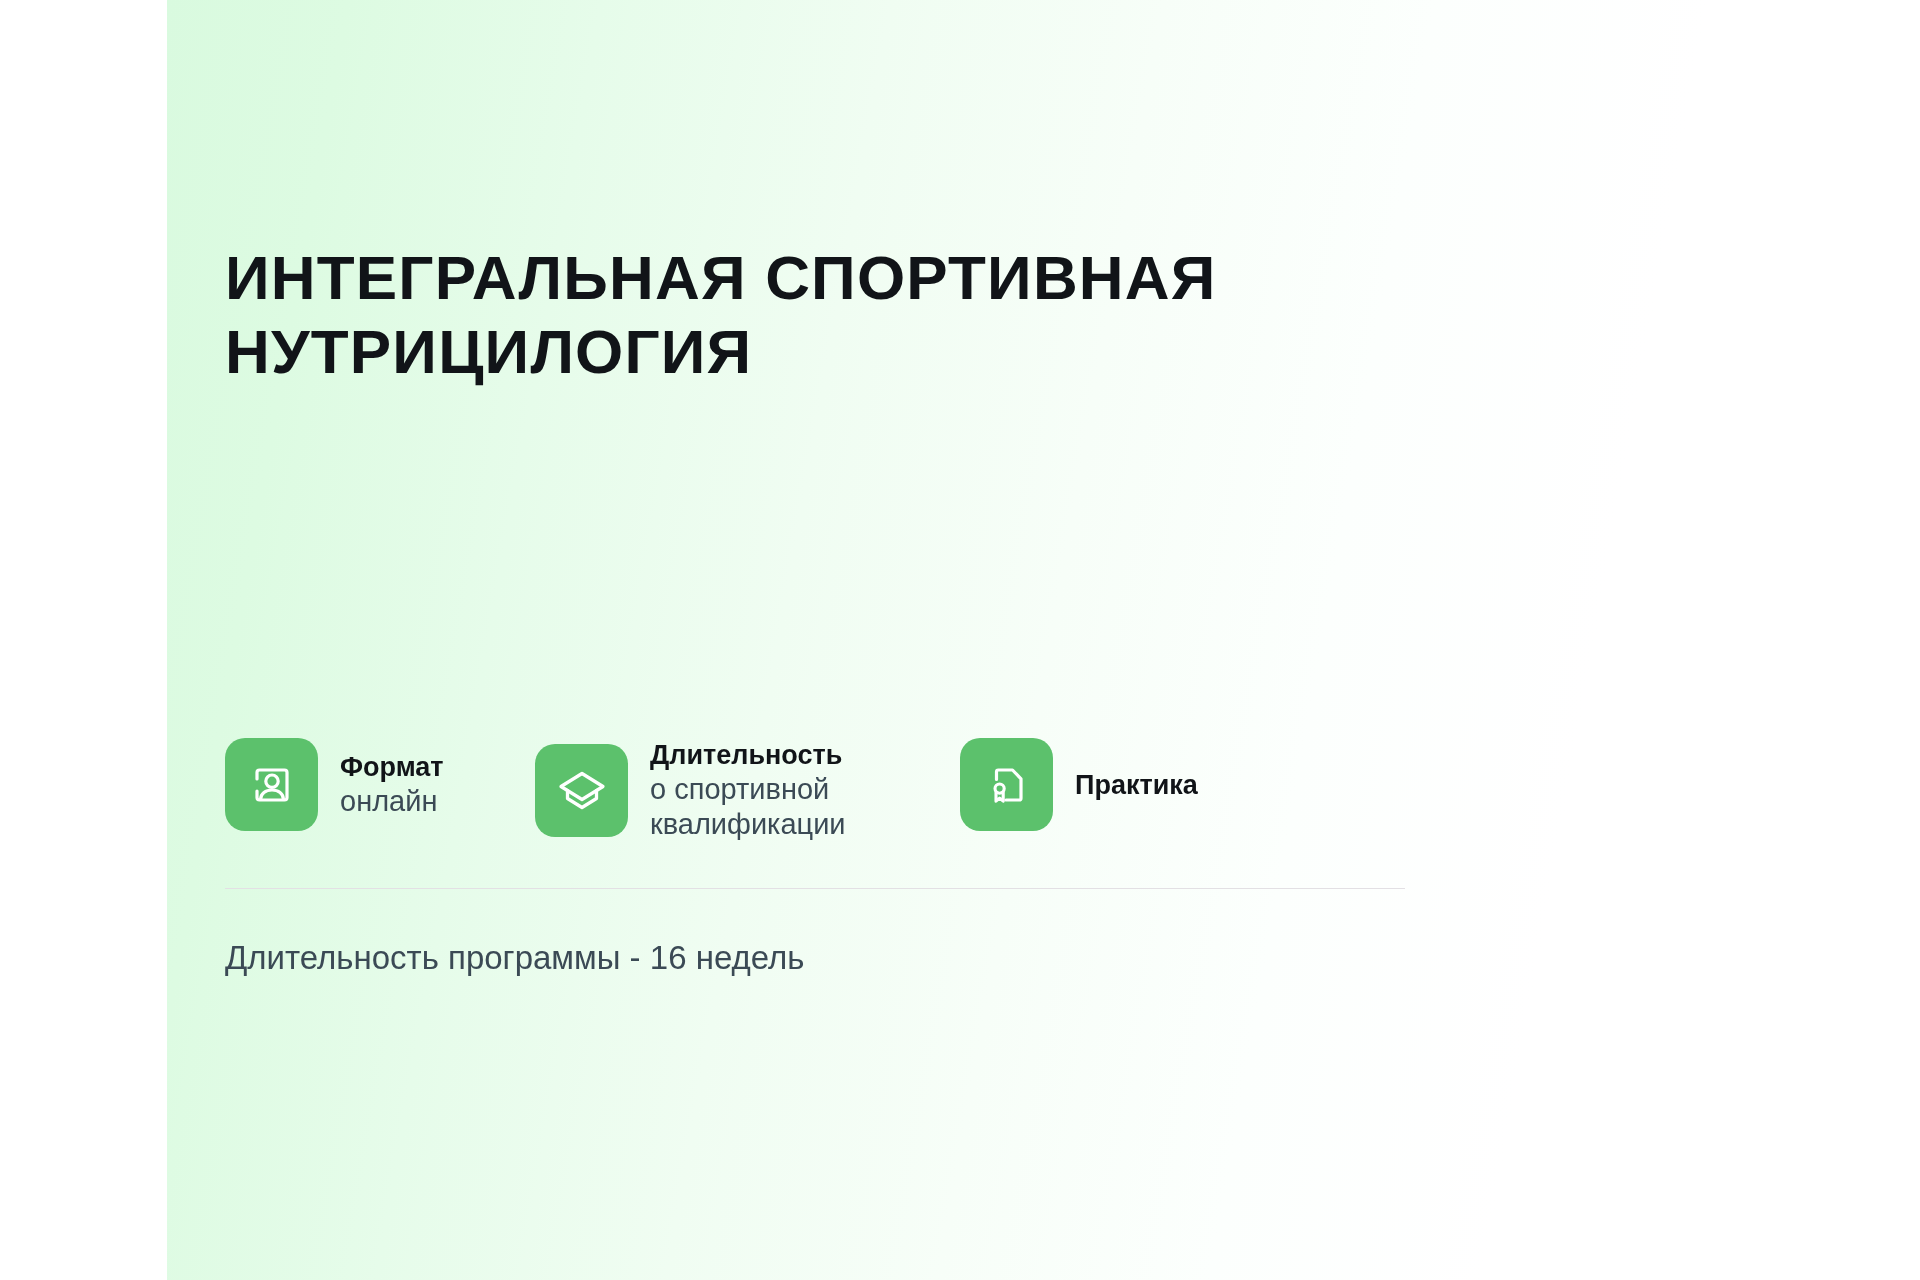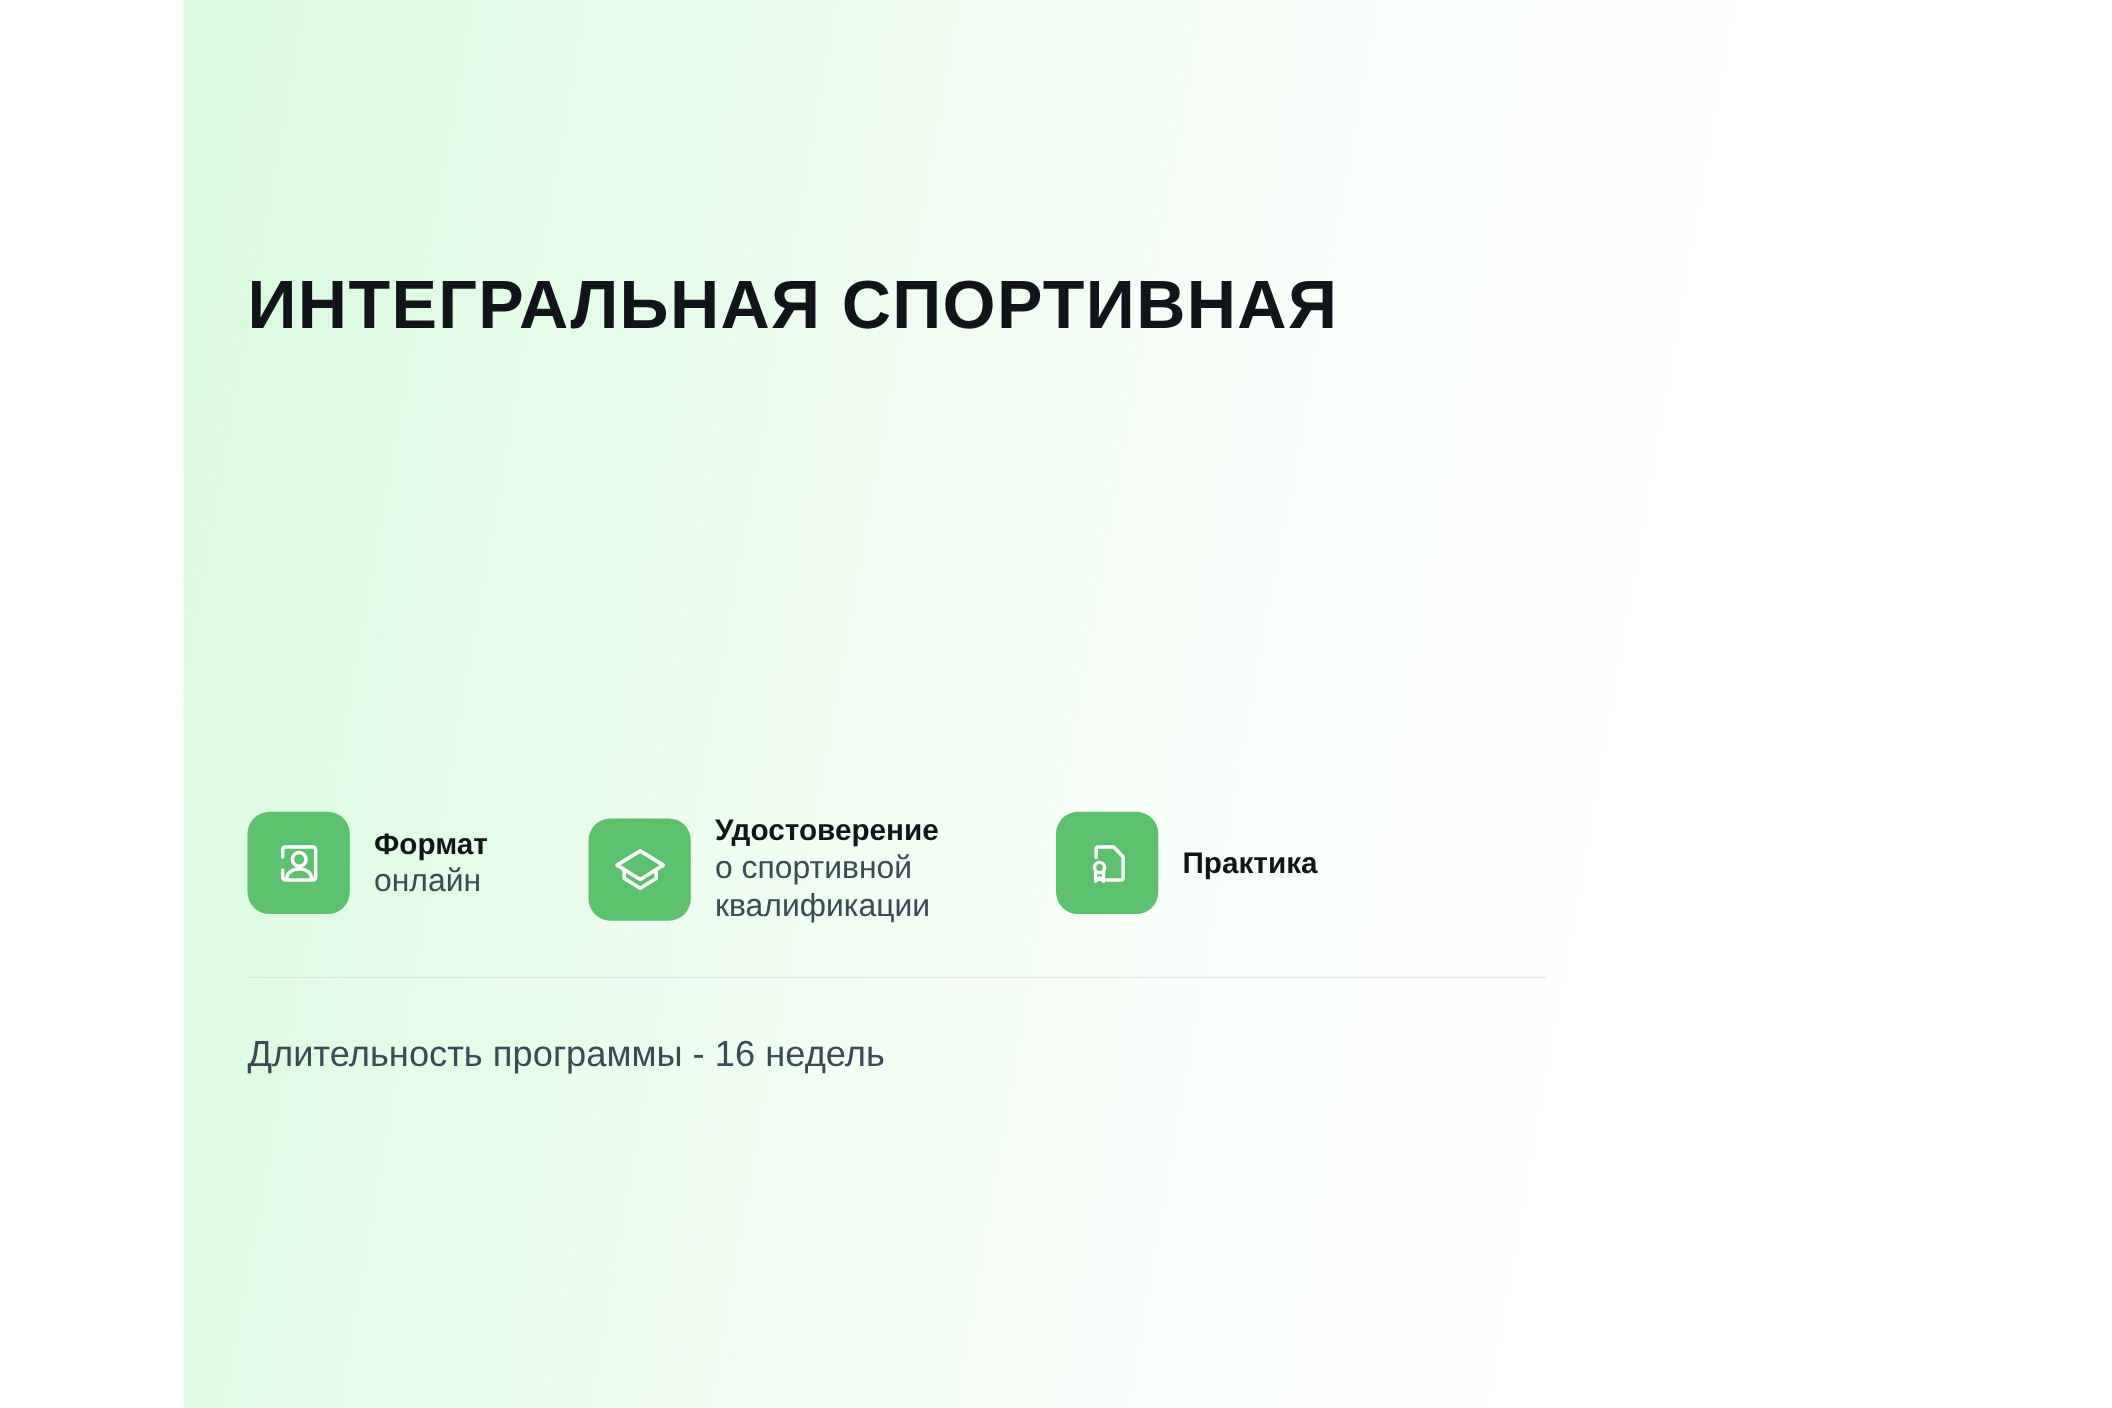--- a/index.html
+++ b/index.html
@@ -150,20 +150,21 @@
 </head>
 <body>
 
 <div class="page">
 
   <div class="slide-panel">
     <div class="content">
 
       <div class="title-block">
         <div class="title-line">ИНТЕГРАЛЬНАЯ СПОРТИВНАЯ</div>
+        <div class="title-line">НУТРИЦИЛОГИЯ</div>
       </div>
 
       <div class="subtitle">
       </div>
 
       <div class="features">
 
         <div class="feature f1">
           <span class="feature-icon">
             <svg width="52" height="52" viewBox="0 0 52 52" fill="none" aria-hidden="true">
@@ -179,21 +180,21 @@
         </div>
 
         <div class="feature f2">
           <span class="feature-icon">
             <svg width="56" height="52" viewBox="0 0 56 52" fill="none" aria-hidden="true">
               <path d="M28 9.5L49 22.5L28 35.5L7 22.5L28 9.5Z" stroke="#ffffff" stroke-width="3.3" stroke-linejoin="round"></path>
               <path d="M13.5 26.5V34.5L28 43.5L42.5 34.5V26.5" stroke="#ffffff" stroke-width="3.3" stroke-linecap="round" stroke-linejoin="round"></path>
             </svg>
           </span>
           <span class="feature-text">
-            <span class="feature-title">Удостоверение</span>
+            <span class="feature-title">Длительность</span>
             <span class="feature-sub">о спортивной</span>
             <span class="feature-sub">квалификации</span>
           </span>
         </div>
 
         <div class="feature f3">
           <span class="feature-icon">
             <svg width="50" height="52" viewBox="0 0 50 52" fill="none" aria-hidden="true">
               <path d="M14.5 20.5V12.8C14.5 11.8 15.3 11 16.3 11H30.5L39 19.8V39.2C39 40.2 38.2 41 37.2 41H24" stroke="#ffffff" stroke-width="3.2" stroke-linecap="round" stroke-linejoin="round"></path>
               <circle cx="17.6" cy="29.6" r="4.6" stroke="#ffffff" stroke-width="3.1"></circle>

